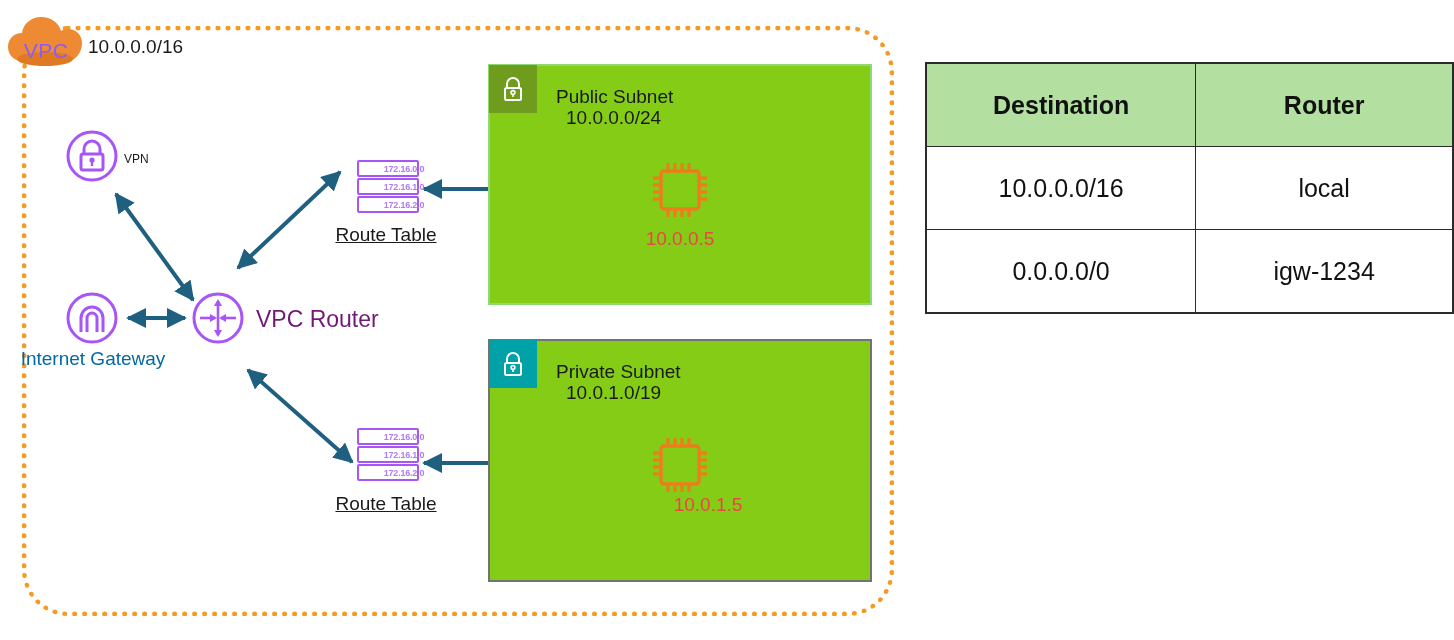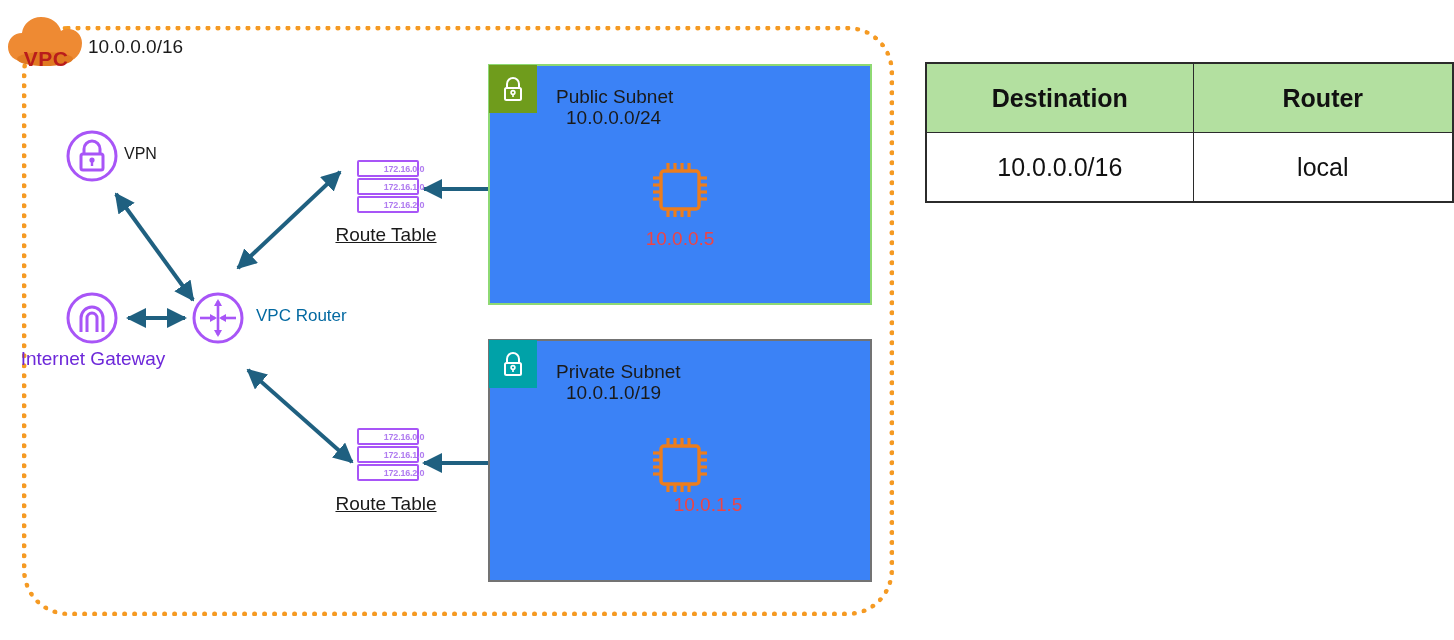--- a/index.html
+++ b/index.html
@@ -36,44 +36,44 @@
   
   #vpc-cloud {
     left: 6px;
     top: 12px;
     width: 80px;
     height: 56px;
   }
   #vpc-cloud .cloud-label {
     position: absolute;
     left: 0;
-    top: 16px;
+    top: 8px;
     width: 80px;
     height: 56px;
     display: flex;
     align-items: center;
     justify-content: center;
-    color: #b91c1c;
-    font-weight: bold;
+    color: #8b5cf6;
+    font-weight: normal;
     font-size: 21px;
     letter-spacing: 0.5px;
     padding-top: 6px;
     box-sizing: border-box;
   }
   #vpc-cidr {
     left: 88px;
     top: 36px;
     font-size: 19px;
     color: #1a1a1a;
   }
 
   
   .subnet {
     box-sizing: border-box;
-    background: #3b82f6;
+    background: #84cc16;
   }
   #public-subnet {
     left: 488px;
     top: 64px;
     width: 384px;
     height: 241px;
     border: 2px solid #8ed973;
   }
   #private-subnet {
     left: 488px;
@@ -152,45 +152,45 @@
     text-decoration: underline;
   }
   #route-table-public { left: 357px; top: 160px; }
   #rt-public-caption { left: 306px; top: 224px; }
   #route-table-private { left: 357px; top: 428px; }
   #rt-private-caption { left: 306px; top: 493px; }
 
   
   .node-icon { width: 52px; height: 52px; }
   #vpn-icon { left: 66px; top: 130px; }
-  #vpn-label { left: 124px; top: 145px; font-size: 16px; color: #1a1a1a; }
+  #vpn-label { left: 124px; top: 152px; font-size: 12px; color: #1a1a1a; }
   #igw-icon { left: 66px; top: 292px; }
   #igw-label {
-    left: 18px; top: 348px; font-size: 19px; color: #6d28d9;
+    left: 18px; top: 348px; font-size: 19px; color: #0369a1;
     width: 150px; text-align: center;
   }
   #router-icon { left: 192px; top: 292px; }
-  #router-label { left: 256px; top: 306px; font-size: 17px; color: #0369a1; }
+  #router-label { left: 256px; top: 306px; font-size: 23px; color: #701a75; }
 
   
   #routes-table {
     left: 925px;
     top: 62px;
     border-collapse: collapse;
     border: 2px solid #2b2b2b;
   }
   #routes-table th, #routes-table td {
     border: 1.5px solid #2b2b2b;
     width: 260px;
     height: 46px;
     text-align: center;
     font-size: 25px;
     color: #111111;
     font-weight: normal;
-    padding: 11px;
+    padding: 18px;
   }
   #routes-table th {
     background: #b3e0a0;
     font-weight: bold;
     font-size: 25px;
   }
 </style>
 </head>
 <body>
 
@@ -367,14 +367,18 @@
     <tr>
       <th>Destination</th>
       <th>Router</th>
     </tr>
   </thead>
   <tbody>
     <tr>
       <td>10.0.0.0/16</td>
       <td>local</td>
     </tr>
+    <tr>
+      <td>0.0.0.0/0</td>
+      <td>igw-1234</td>
+    </tr>
   </tbody>
 </table>
 
 </body></html>

